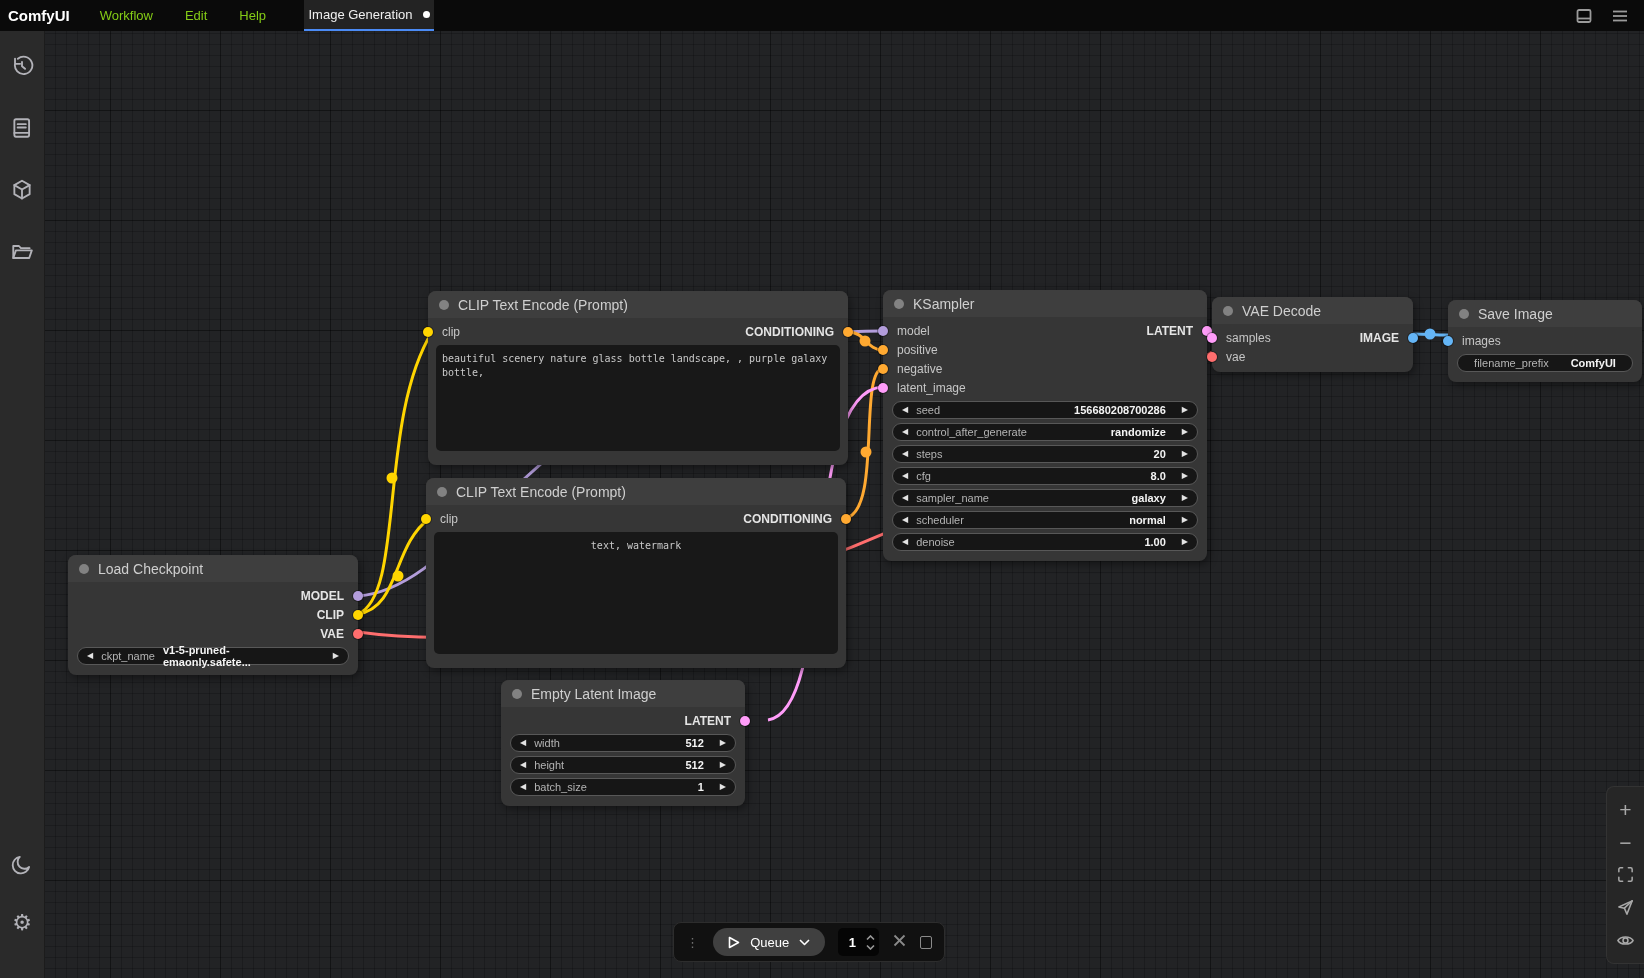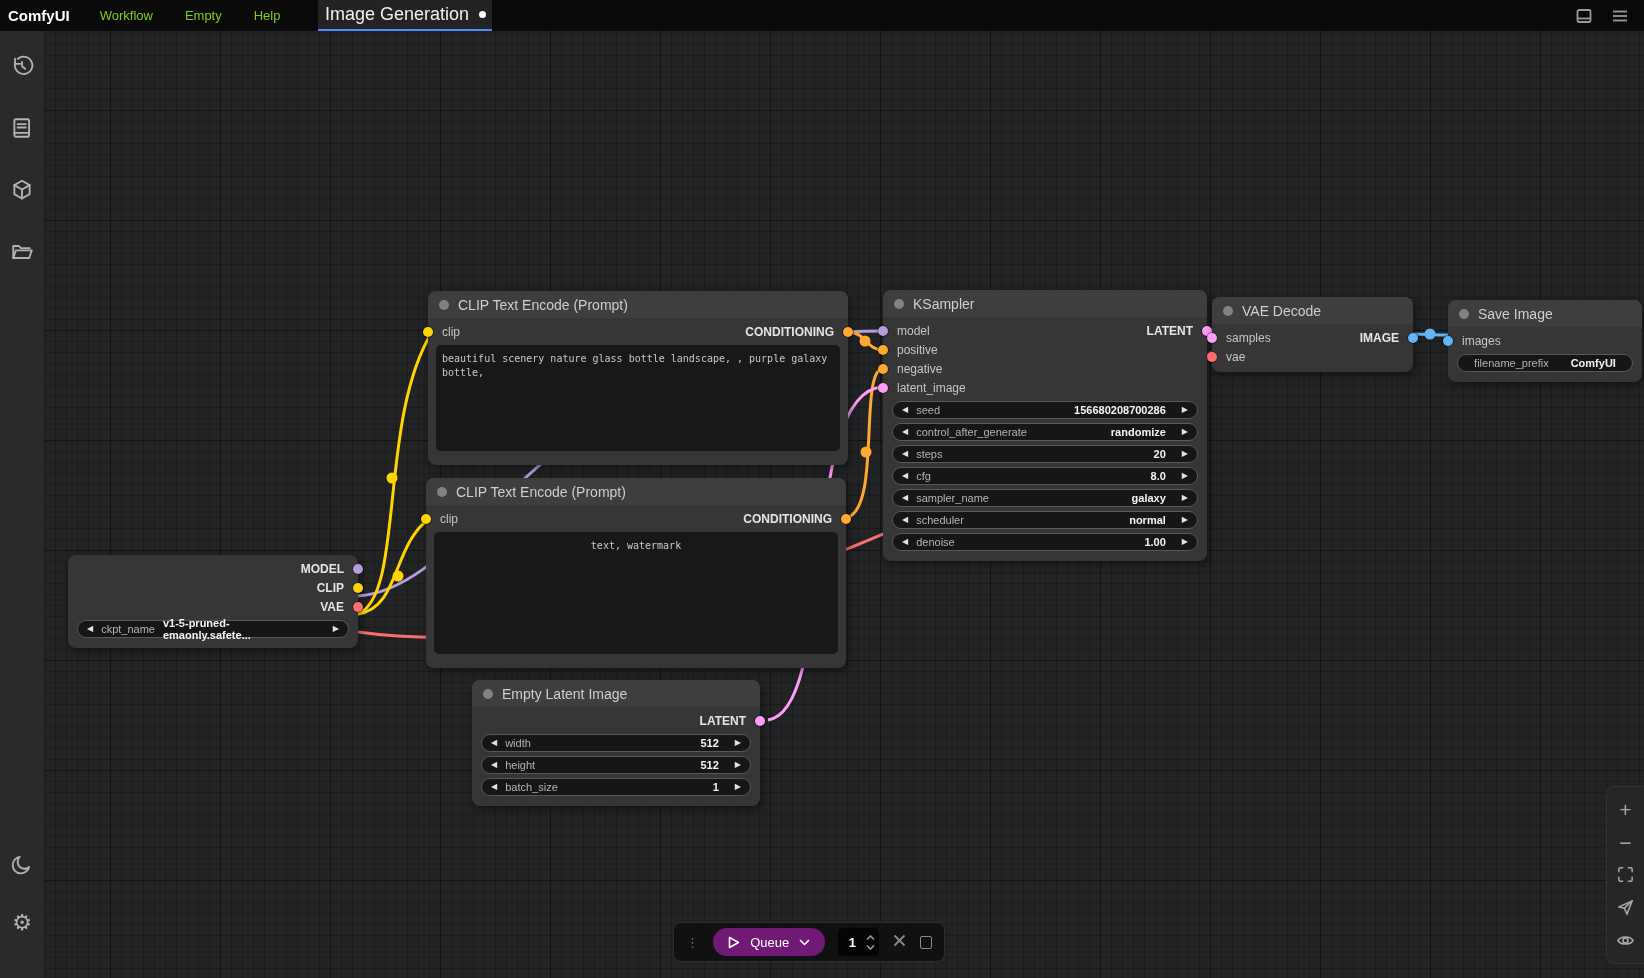--- a/index.html
+++ b/index.html
@@ -12,22 +12,22 @@
       linear-gradient(rgba(0,0,0,0.20) 1px, transparent 1px),
       linear-gradient(90deg, rgba(0,0,0,0.20) 1px, transparent 1px);
     background-size:110px 110px,110px 110px,11px 11px,11px 11px;
     position:relative;
   }
   
   .topbar { position:absolute; left:0; top:0; width:1644px; height:31px;
     background:#0a0a0a; display:flex; align-items:stretch; z-index:20; }
   .logo { color:#fff; font-weight:bold; font-size:15px; display:flex; align-items:center; padding:0 14px 0 8px; }
   .menu-item { color:#84cc16; font-size:13px; font-weight:400; display:flex; align-items:center; padding:12px 16px; cursor:default; }
-  .wf-tab { margin-left:22px; width:174px; background:#232323; border-bottom:2px solid #4B8BF5;
-    display:flex; align-items:center; justify-content:center; gap:10px; color:#f0f0f0; font-size:18px; }
+  .wf-tab { margin-left:22px; width:130px; background:#232323; border-bottom:2px solid #4B8BF5;
+    display:flex; align-items:center; justify-content:center; gap:10px; color:#f0f0f0; font-size:13px; }
   .wf-tab .dirty-dot { width:7px; height:7px; border-radius:50%; background:#ffffff; }
   .topbar-right { margin-left:auto; display:flex; align-items:center; gap:16px; padding-right:14px; }
   .tb-icon { width:20px; height:20px; display:flex; align-items:center; justify-content:center; }
   .tb-icon svg { stroke:#9a9a9a; fill:none; stroke-width:1.8; }
 
   
   .sidebar { position:absolute; left:0; top:31px; width:45px; height:947px;
     background:#2a2a2a; border-right:1px solid #1c1c1c; z-index:20;
     display:flex; flex-direction:column; align-items:center; padding:18px 0 14px 0; }
   .sb-icon { width:34px; height:34px; margin-bottom:28px; display:flex; align-items:center; justify-content:center; }
@@ -68,21 +68,21 @@
   .widget.noarrow .wval { margin-left:0; }
   .ptext { display:block; margin:4px 8px; width:calc(100% - 16px); background:#181818; border:none;
     border-radius:5px; color:#c9c9c9; font-family:"DejaVu Sans Mono",monospace; font-size:10px;
     line-height:1.35; padding:7px 6px; resize:none; outline:none; }
 
   
   .queue-bar { position:absolute; left:673px; top:922px; width:272px; height:40px; z-index:6;
     background:#111111; border:1px solid #2d2d2d; border-radius:8px;
     display:flex; align-items:center; padding:0 12px; gap:13px; }
   .drag-dots { color:#6f6f6f; font-size:13px; letter-spacing:1px; }
-  .queue-btn { background:#701a75; border:none; border-radius:14px; height:28px; width:128px;
+  .queue-btn { background:#404040; border:none; border-radius:14px; height:28px; width:128px;
     display:flex; align-items:center; justify-content:center; gap:10px; color:#fff; font-size:13px;
     font-family:inherit; cursor:pointer;text-align:center; }
   .queue-btn svg { stroke:#fff; fill:none; stroke-width:1.6; stroke-linejoin:round; }
   .batch-box { background:#050505; border-radius:5px; height:28px; width:46px;
     display:flex; align-items:center; padding:0 4px 0 0; }
   .batch-num { flex:1; text-align:center; color:#fff; font-weight:bold; font-size:13px; }
   .spin { display:flex; flex-direction:column; gap:3px; }
   .spin svg { stroke:#9a9a9a; fill:none; stroke-width:1.6; }
   .q-x svg { stroke:#8a8a8a; fill:none; stroke-width:1.8; }
   .q-square { width:13px; height:13px; border:1.7px solid #8a8a8a; border-radius:2px; }
@@ -110,20 +110,24 @@
   <path class="wire" stroke="#64B5F6" d="M1413,334 C1428,334 1433,335 1448,335"></path>
   <circle cx="392" cy="478" r="5.5" fill="#FFD500"></circle>
   <circle cx="398" cy="576" r="5.5" fill="#FFD500"></circle>
   <circle cx="865" cy="341" r="5.5" fill="#FFA931"></circle>
   <circle cx="866" cy="452" r="5.5" fill="#FFA931"></circle>
   <circle cx="1192" cy="333" r="5.5" fill="#FF9CF9"></circle>
   <circle cx="1430" cy="334" r="5.5" fill="#64B5F6"></circle>
 </svg>
 
 <div class="node" style="left:68px;top:555px;width:290px;">
+  <div class="nhdr">
+    <span class="hdot"></span>
+    <span class="ntitle">Load Checkpoint</span>
+  </div>
   <div class="nbody">
     <div class="prow outonly">
       <span class="out-label">MODEL</span>
       <span class="dot out c-model"></span>
     </div>
     <div class="prow outonly">
       <span class="out-label">CLIP</span>
       <span class="dot out c-clip"></span>
     </div>
     <div class="prow outonly">
@@ -164,21 +168,21 @@
     <div class="prow both">
       <span class="dot in c-clip"></span>
       <span class="in-label">clip</span>
       <span class="out-label">CONDITIONING</span>
       <span class="dot out c-cond"></span>
     </div>
     <textarea class="ptext" style="height: 122px; text-align: center;">text, watermark</textarea>
   </div>
 </div>
 
-<div class="node" style="left:472px;top:680px;width:288px;">
+<div class="node" style="left:501px;top:680px;width:244px;">
   <div class="nhdr">
     <span class="hdot"></span>
     <span class="ntitle">Empty Latent Image</span>
   </div>
   <div class="nbody">
     <div class="prow outonly">
       <span class="out-label">LATENT</span>
       <span class="dot out c-latent"></span>
     </div>
     <div class="widget">
@@ -303,21 +307,21 @@
     <div class="widget noarrow">
       <span>filename_prefix</span>
       <span class="wval">ComfyUI</span>
     </div>
   </div>
 </div>
 
 <div class="topbar">
   <span class="logo">ComfyUI</span>
   <span class="menu-item">Workflow</span>
-  <span class="menu-item">Empty</span>
+  <span class="menu-item">Edit</span>
   <span class="menu-item">Help</span>
   <div class="wf-tab">
     <span>Image Generation</span>
     <span class="dirty-dot"></span>
   </div>
   <div class="topbar-right">
     <span class="tb-icon">
       <svg width="20" height="20" viewBox="0 0 20 20">
           <rect x="3.5" y="4" width="13" height="12" rx="1.5"></rect>
           <line x1="3.5" y1="12.5" x2="16.5" y2="12.5"></line>

